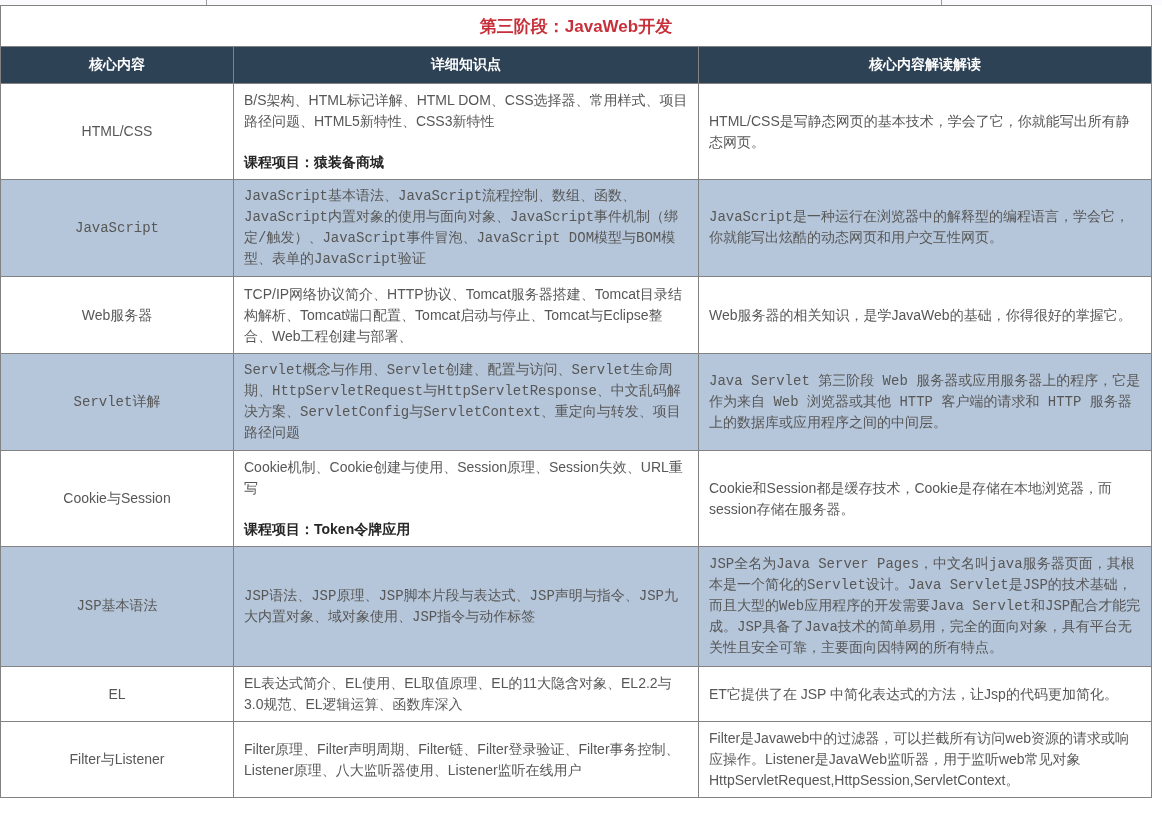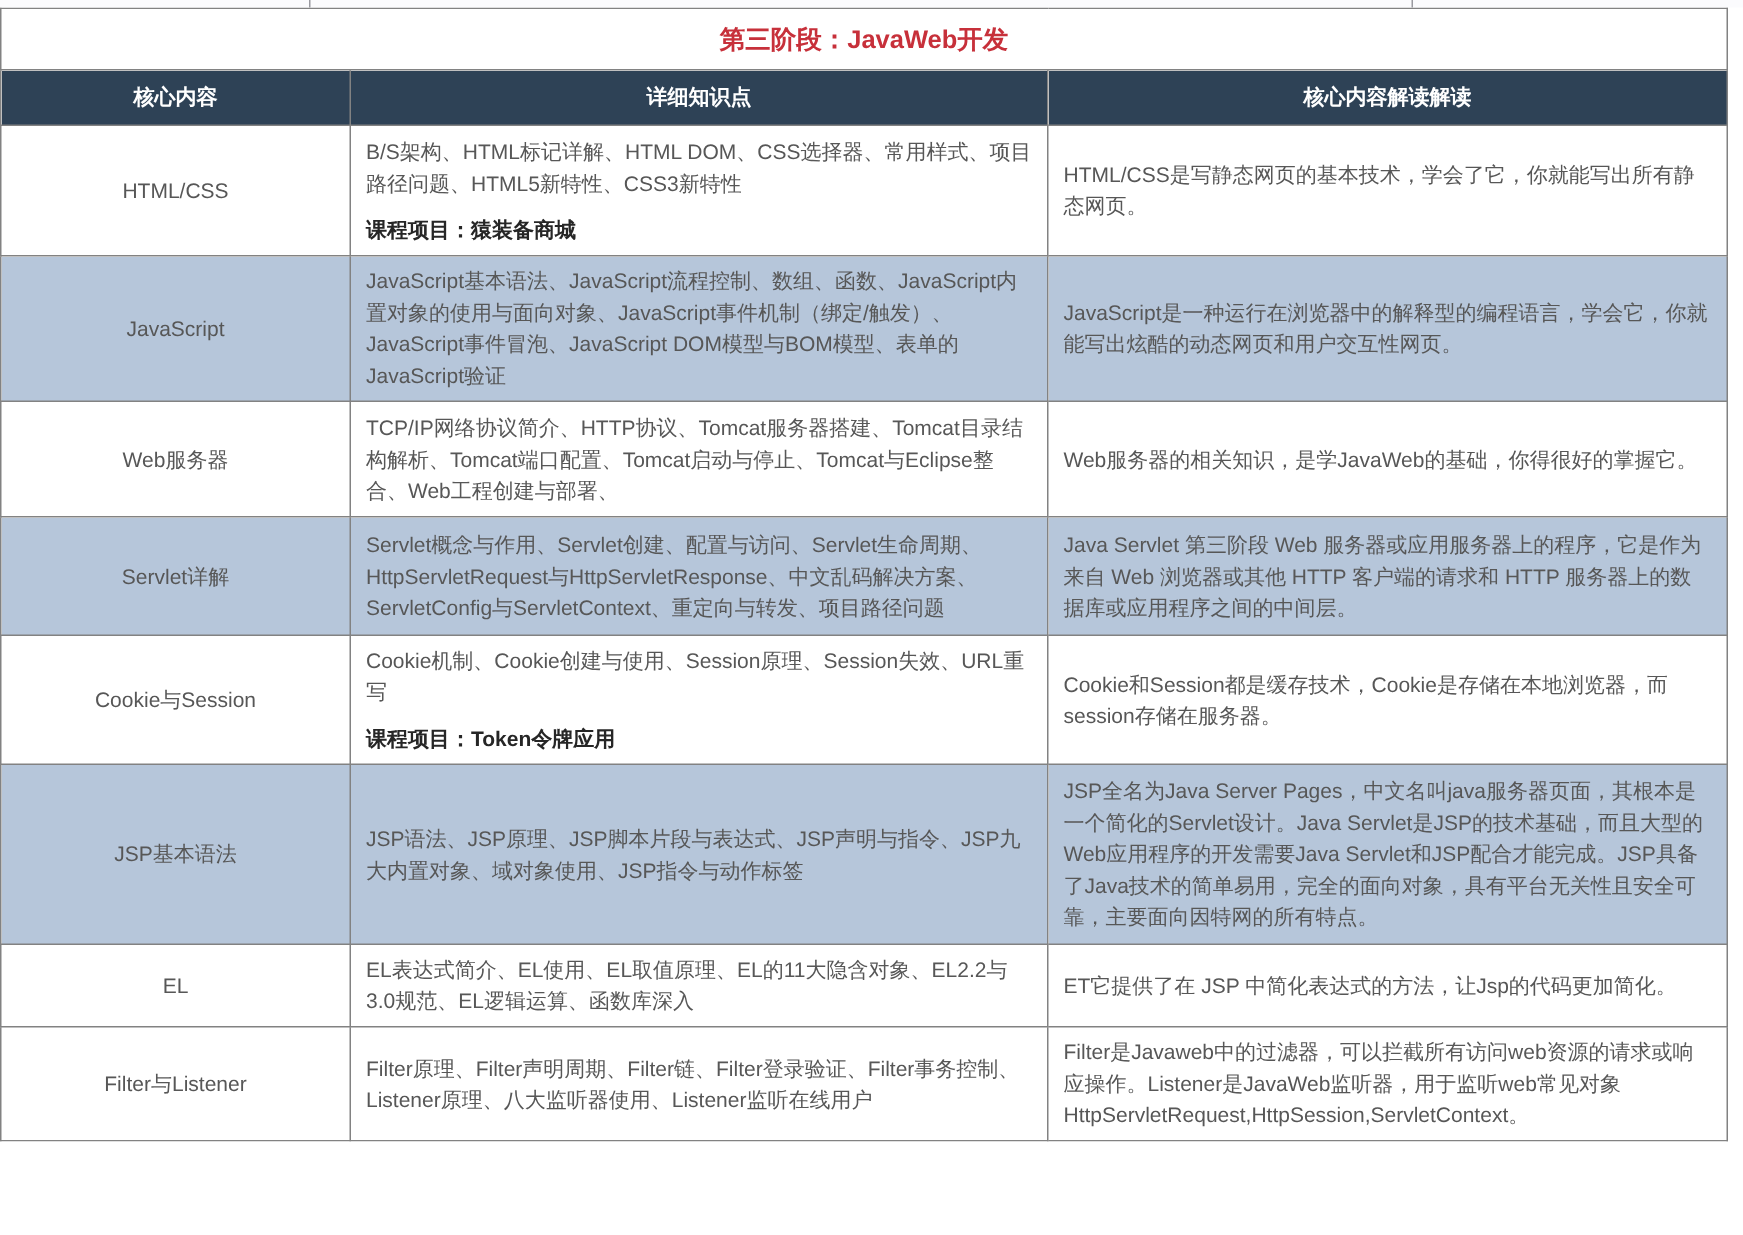--- a/index.html
+++ b/index.html
@@ -59,25 +59,25 @@
   }
   tr.data-row td{
     font-size:14px;
     line-height:21px;
     color:var(--text-col);
     padding:6px 10px;
     vertical-align:middle;
     background:#ffffff;
   }
   tr.data-row td.core{text-align:center;padding:6px 4px;}
-  tr.data-row.alt td{background:var(--alt-row-bg);}
+  tr.data-row.alt td{background:var(--alt-row-bg);font-family:Liberation Mono, monospace;}
   .project-text{
     font-weight:bold;
     color:var(--project-col);
-    margin-top:10px;
+    margin-top:20px;
   }
   
   tbody tr:nth-child(3){height:87px;}
   tbody tr:nth-child(4){height:96px;}
   tbody tr:nth-child(5){height:77px;}
   tbody tr:nth-child(6){height:79px;}
   tbody tr:nth-child(7){height:85px;}
   tbody tr:nth-child(8){height:120px;}
   tbody tr:nth-child(9){height:55px;}
   tbody tr:nth-child(10){height:57px;}

